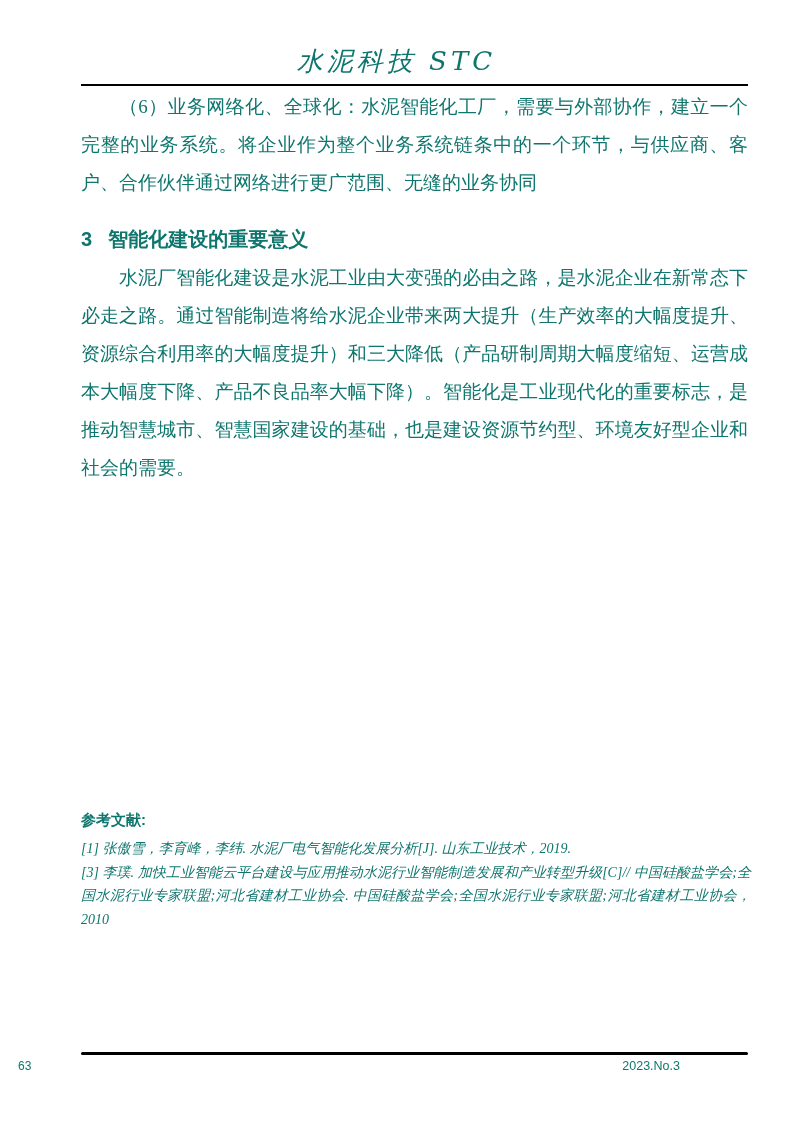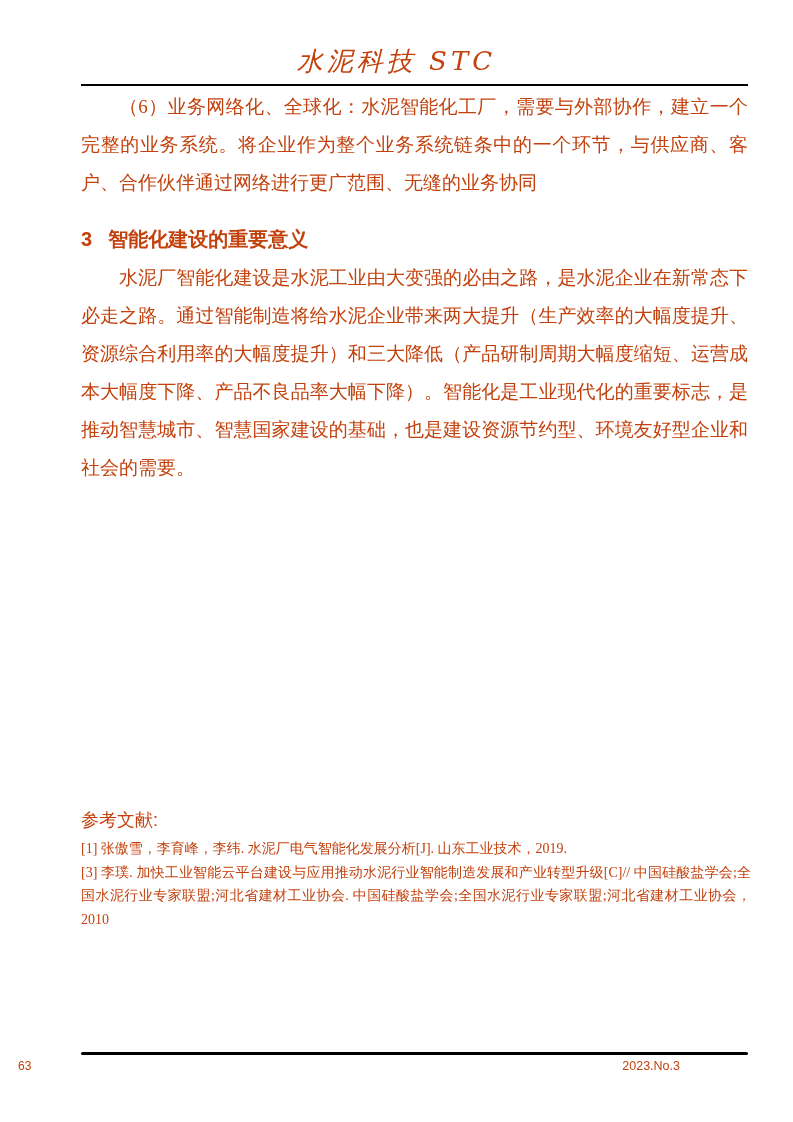--- a/index.html
+++ b/index.html
@@ -2,21 +2,21 @@
 <html><head>
 <meta charset="utf-8">
 <style>
   html, body { margin: 0; padding: 0; background: #ffffff; }
   .page {
     position: relative;
     width: 757px;
     height: 1122px;
     margin: 0 auto;
     background: #ffffff;
-    color: #c2410c;
+    color: #0f766e;
     font-family: "Liberation Serif", "DejaVu Serif", serif;
     overflow: hidden;
   }
 
   
   .journal-title {
     position: absolute;
     top: 44px;
     left: 0;
     width: 100%;
@@ -63,30 +63,31 @@
   
   .references {
     position: absolute;
     top: 810px;
     left: 63px;
     width: 670px;
   }
   .ref-heading {
     margin: 0 0 7px 0;
     font-family: "Liberation Sans", "DejaVu Sans", sans-serif;
-    font-weight: normal;
-    font-size: 18px;
+    font-weight: bold;
+    font-size: 15px;
     line-height: 20px;
   }
   .ref-item {
     margin: 0;
     font-size: 14px;
     line-height: 23.5px;
     text-align: justify;
     text-justify: inter-ideograph;
+    font-style: italic;
   }
 
   
   .footer-rule {
     position: absolute;
     top: 1052px;
     left: 63px;
     width: 667px;
     height: 3px;
     background: #000;

